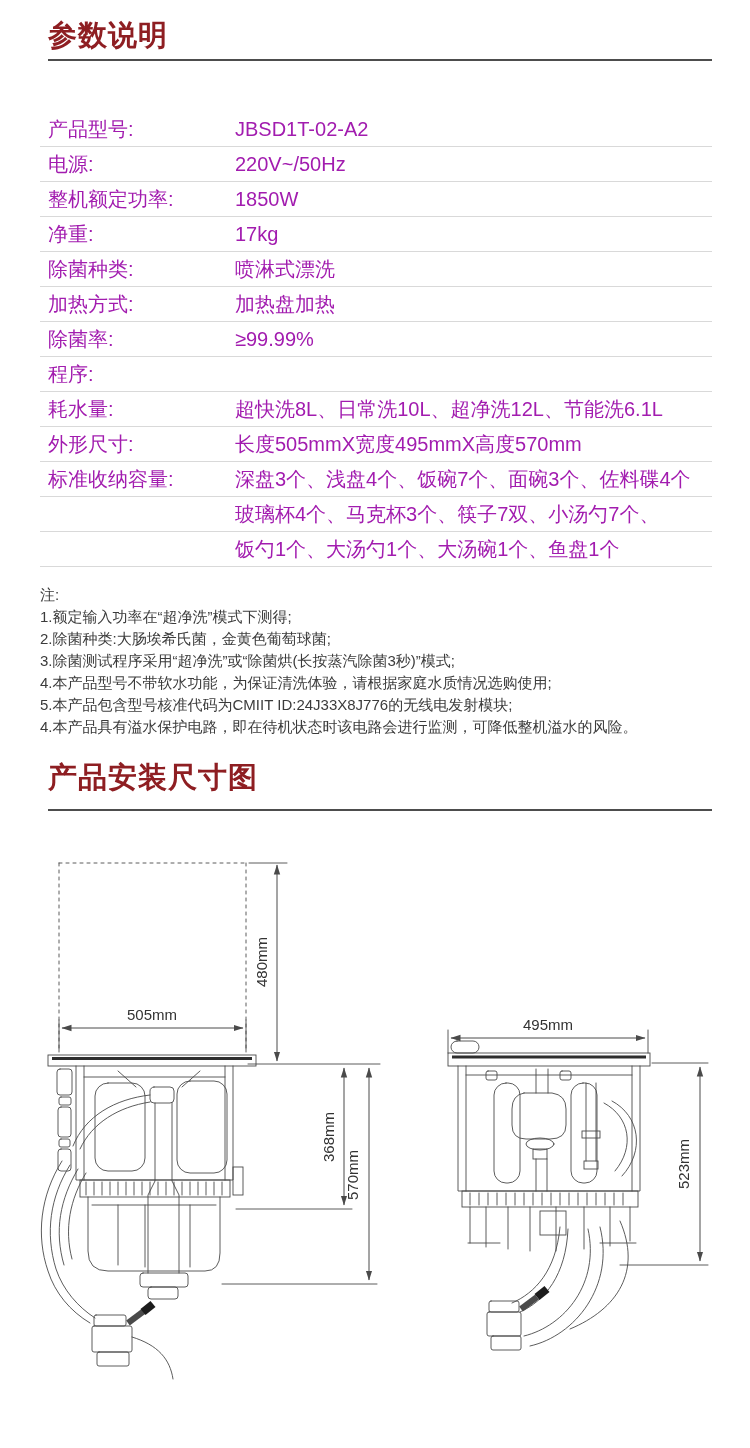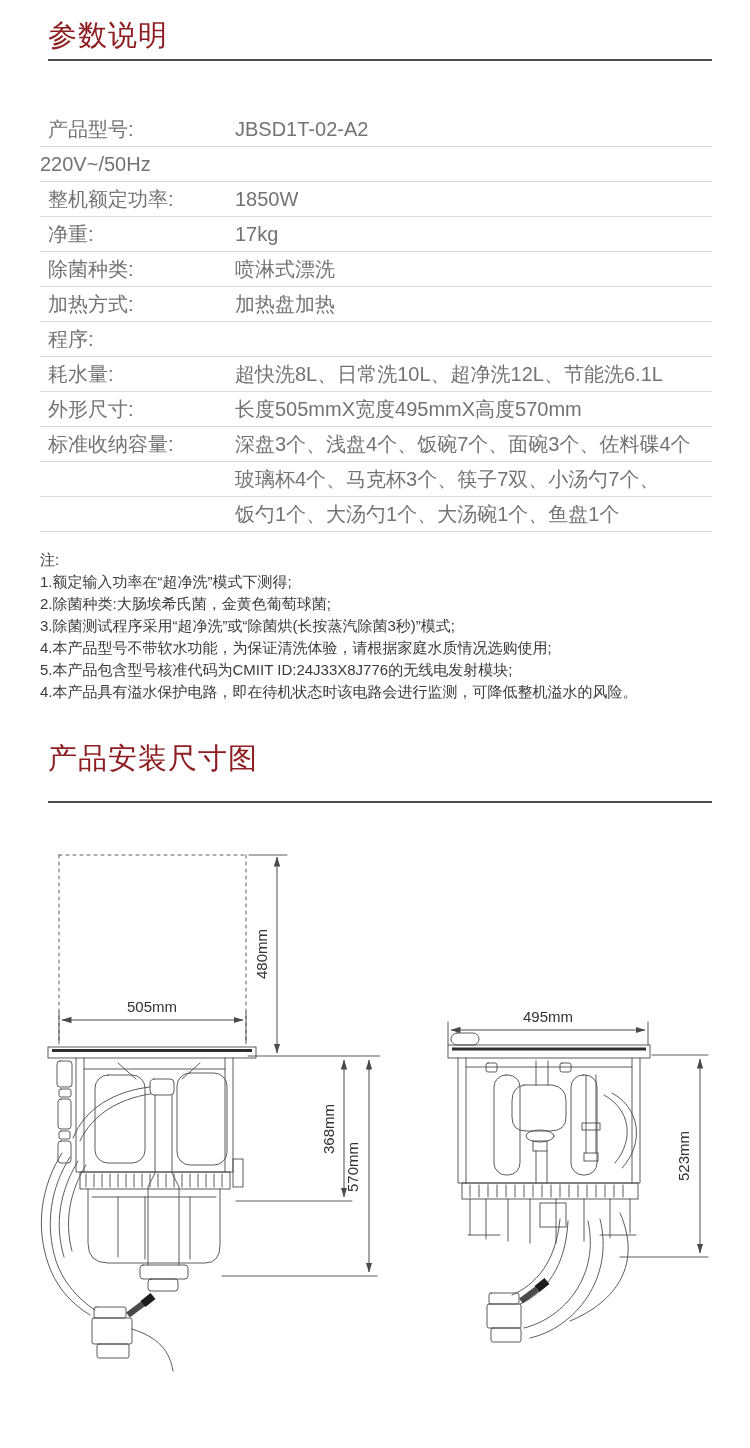--- a/index.html
+++ b/index.html
@@ -1,23 +1,23 @@
 <!DOCTYPE html>
 <html><head>
 <meta charset="utf-8">
 <style>
   html,body{margin:0;padding:0;background:#fff;}
   body{width:750px;height:1448px;overflow:hidden;
        font-family:"Liberation Sans","DejaVu Sans",sans-serif;color:#333;}
   .sec-title{margin:0 38px 0 48px;padding-top:16px;padding-bottom:5px;
-       font-size:29px;line-height:38px;font-weight:400;letter-spacing:1px;
+       font-size:29px;line-height:38px;font-weight:700;letter-spacing:1px;
        color:#8e1e22;border-bottom:2px solid #4d4d4d;}
-  .sec-title.second{margin-top:36px;padding-top:0;padding-bottom:24px;}
+  .sec-title.second{margin-top:20px;padding-top:0;padding-bottom:13px;}
   
-  .spec-table{margin:51px 38px 0 40px;font-size:20px;color:#737373;}
+  .spec-table{margin:51px 38px 0 40px;font-size:20px;color:#a21caf;}
   .spec-row{display:flex;align-items:center;min-height:34px;
        border-bottom:1px solid #d9d9d9;}
   .spec-label{width:187px;padding-left:8px;flex:none;white-space:nowrap;}
   .spec-value{white-space:nowrap;}
   
   .notes{margin:17px 38px 0 40px;font-size:15px;line-height:22px;color:#3b3b3b;}
   .note-line{white-space:nowrap;}
   
   .diagram-wrap{margin-top:20px;}
   svg{display:block;}
@@ -31,37 +31,42 @@
 <body>
 
 <h1 class="sec-title">参数说明</h1>
 
 <div class="spec-table" id="spec-table">
     <div class="spec-row">
       <div class="spec-label">产品型号:</div>
       <div class="spec-value">JBSD1T-02-A2</div>
     </div>
     <div class="spec-row">
+      <div class="spec-label">电源:</div>
       <div class="spec-value">220V~/50Hz</div>
     </div>
     <div class="spec-row">
       <div class="spec-label">整机额定功率:</div>
       <div class="spec-value">1850W</div>
     </div>
     <div class="spec-row">
       <div class="spec-label">净重:</div>
       <div class="spec-value">17kg</div>
     </div>
     <div class="spec-row">
       <div class="spec-label">除菌种类:</div>
       <div class="spec-value">喷淋式漂洗</div>
     </div>
     <div class="spec-row">
       <div class="spec-label">加热方式:</div>
       <div class="spec-value">加热盘加热</div>
+    </div>
+    <div class="spec-row">
+      <div class="spec-label">除菌率:</div>
+      <div class="spec-value">≥99.99%</div>
     </div>
     <div class="spec-row">
       <div class="spec-label">程序:</div>
     </div>
     <div class="spec-row">
       <div class="spec-label">耗水量:</div>
       <div class="spec-value">超快洗8L、日常洗10L、超净洗12L、节能洗6.1L</div>
     </div>
     <div class="spec-row">
       <div class="spec-label">外形尺寸:</div>

